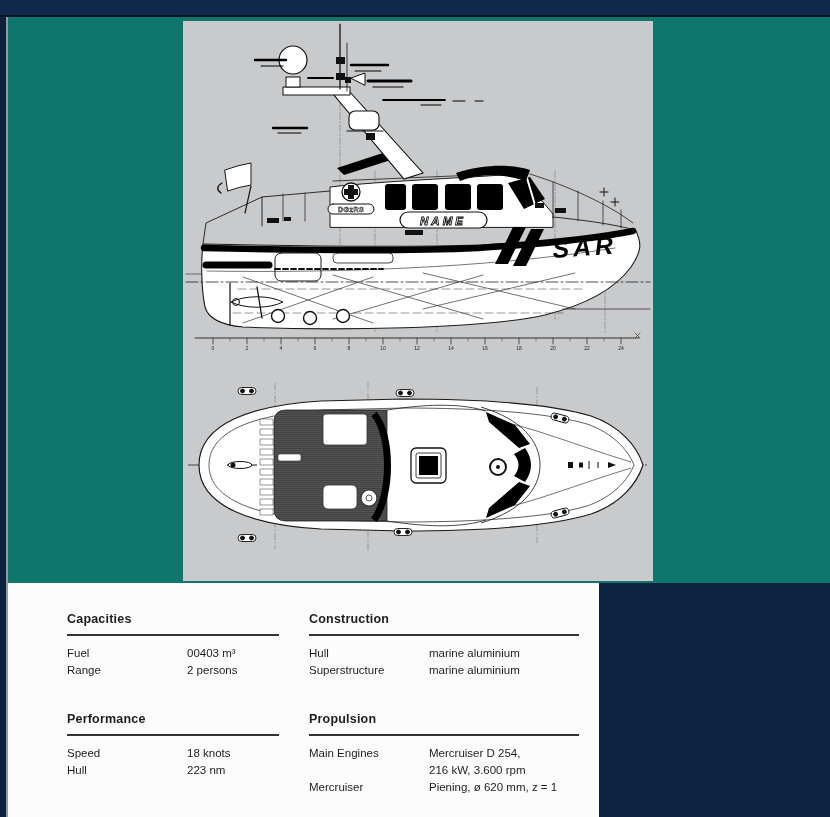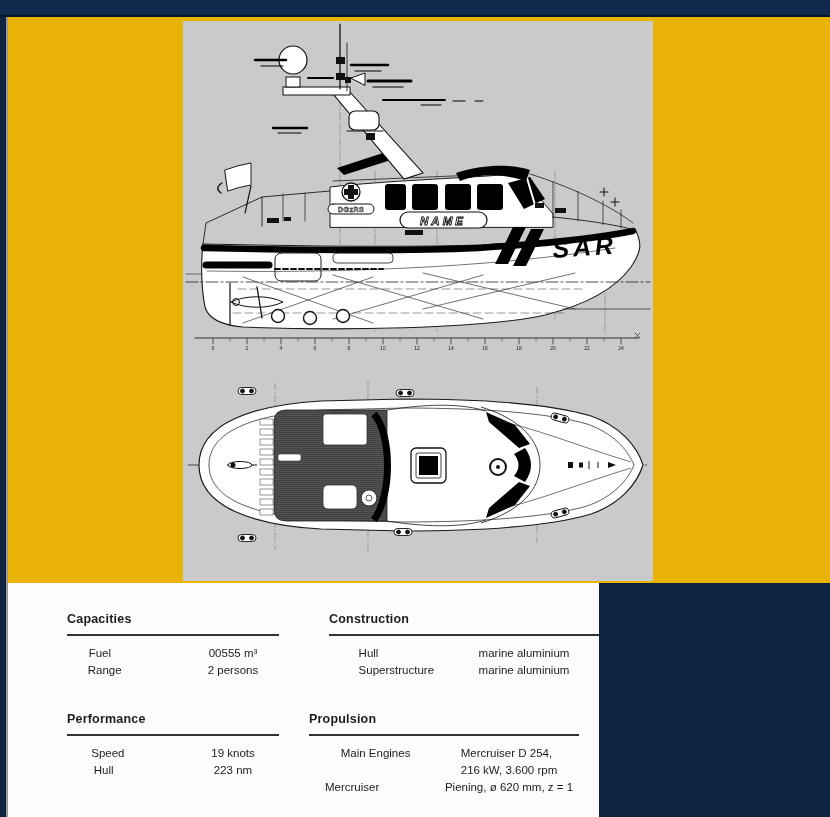--- a/index.html
+++ b/index.html
@@ -7,39 +7,39 @@
     width:830px;height:817px;position:relative;overflow:hidden;
     background:#0d2340;
     font-family:"Liberation Sans", sans-serif;
   }
   .topbar{
     position:absolute;left:0;top:0;width:830px;height:15px;
     background:#112a4c;border-bottom:2px solid #081526;box-sizing:content-box;
   }
   .page{
     position:absolute;left:6px;top:17px;width:824px;height:800px;
-    background:#eab308;border-left:2px solid #97989c;box-sizing:border-box;
+    background:#0f766e;border-left:2px solid #97989c;box-sizing:border-box;
   }
   .drawing{
     position:absolute;left:175px;top:4px;width:470px;height:560px;
     background:#c9cacc;
   }
   .panel{
     position:absolute;left:0px;top:566px;width:591px;height:294px;
     background:#fcfcfc;
   }
   .navyblock{
     position:absolute;left:591px;top:566px;width:231px;height:234px;
     background:#0d2340;
   }
   .spec-group{position:absolute;color:#1d1d1f;}
   .spec-title{font-size:12.5px;font-weight:bold;line-height:15px;letter-spacing:.2px;}
   .spec-rule{height:2px;background:#333;margin-top:7px;}
   .spec-rows{margin-top:9px;}
-  .spec-row{display:flex;font-size:11.5px;line-height:17px;justify-content:center;}
+  .spec-row{display:flex;font-size:11.5px;line-height:17px;}
   .spec-label{width:120px;flex:0 0 120px;}
   .spec-value{white-space:pre-line;}
   svg text{font-family:"Liberation Sans", sans-serif;}
 </style>
 </head>
 <body>
 
 <div class="topbar"></div>
 
 <div class="page">
@@ -312,51 +312,51 @@
   </div>
 
   <div class="panel">
 
     <div class="spec-group" style="left:59px;top:29px;width:212px;">
       <div class="spec-title">Capacities</div>
       <div class="spec-rule" style="width:212px;"></div>
       <div class="spec-rows">
         <div class="spec-row">
           <span class="spec-label">Fuel</span>
-          <span class="spec-value">00555 m³</span>
+          <span class="spec-value">00403 m³</span>
         </div>
         <div class="spec-row">
           <span class="spec-label">Range</span>
           <span class="spec-value">2 persons</span>
         </div>
       </div>
     </div>
 
-    <div class="spec-group" style="left:301px;top:29px;width:270px;margin-left:20px;">
+    <div class="spec-group" style="left:301px;top:29px;width:270px;">
       <div class="spec-title">Construction</div>
       <div class="spec-rule" style="width:270px;"></div>
       <div class="spec-rows">
         <div class="spec-row">
           <span class="spec-label">Hull</span>
           <span class="spec-value">marine aluminium</span>
         </div>
         <div class="spec-row">
           <span class="spec-label">Superstructure</span>
           <span class="spec-value">marine aluminium</span>
         </div>
       </div>
     </div>
 
     <div class="spec-group" style="left:59px;top:129px;width:212px;">
       <div class="spec-title">Performance</div>
       <div class="spec-rule" style="width:212px;"></div>
       <div class="spec-rows">
         <div class="spec-row">
           <span class="spec-label">Speed</span>
-          <span class="spec-value">19 knots</span>
+          <span class="spec-value">18 knots</span>
         </div>
         <div class="spec-row">
           <span class="spec-label">Hull</span>
           <span class="spec-value">223 nm</span>
         </div>
       </div>
     </div>
 
     <div class="spec-group" style="left:301px;top:129px;width:280px;">
       <div class="spec-title">Propulsion</div>

